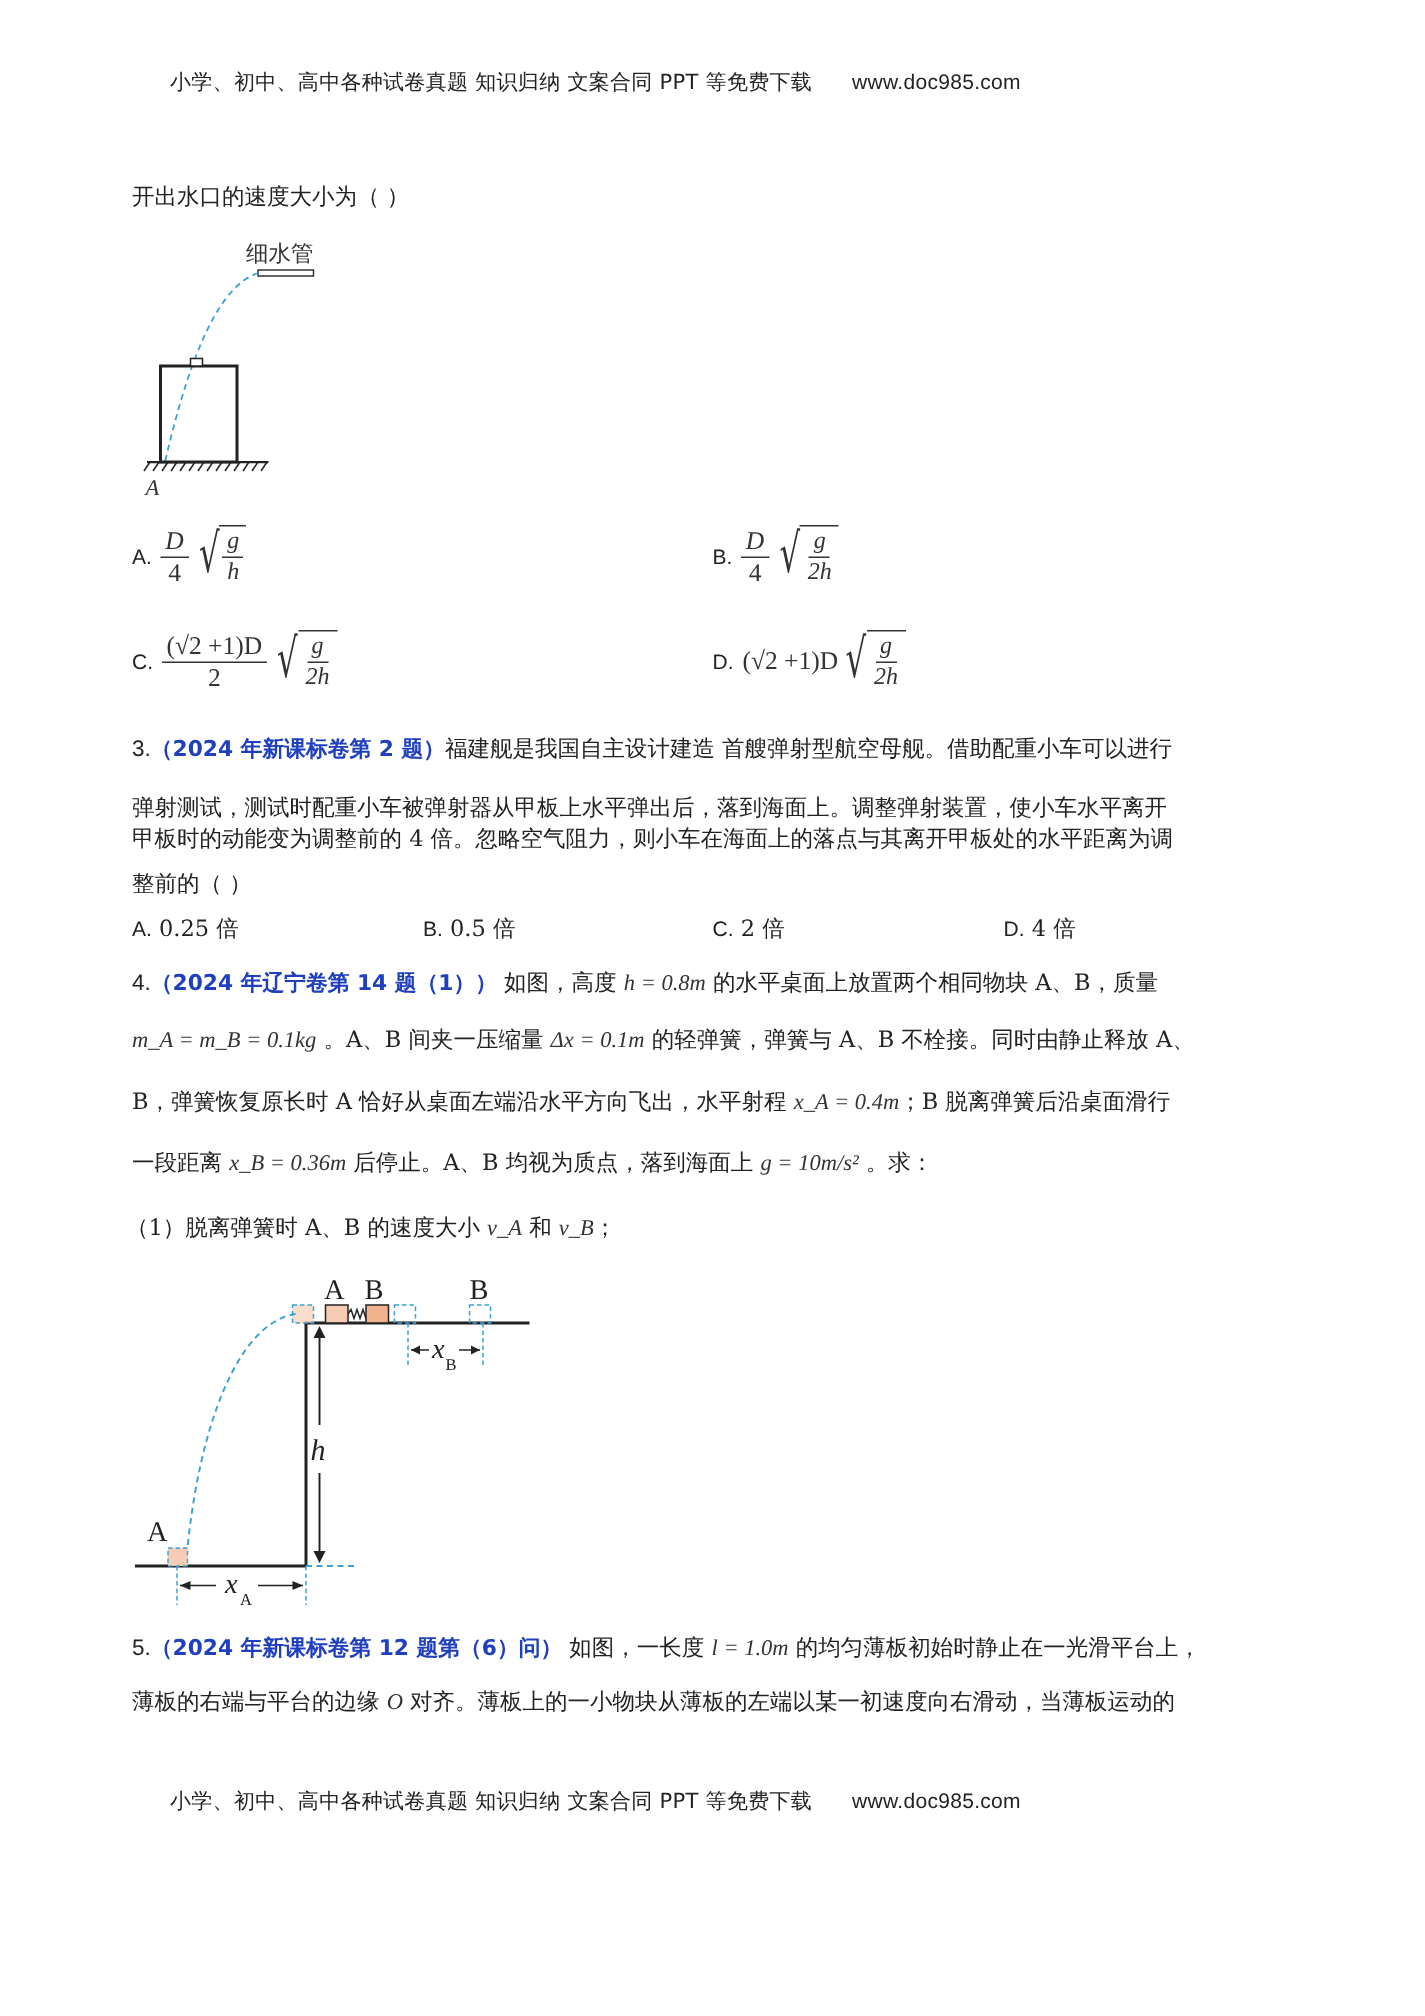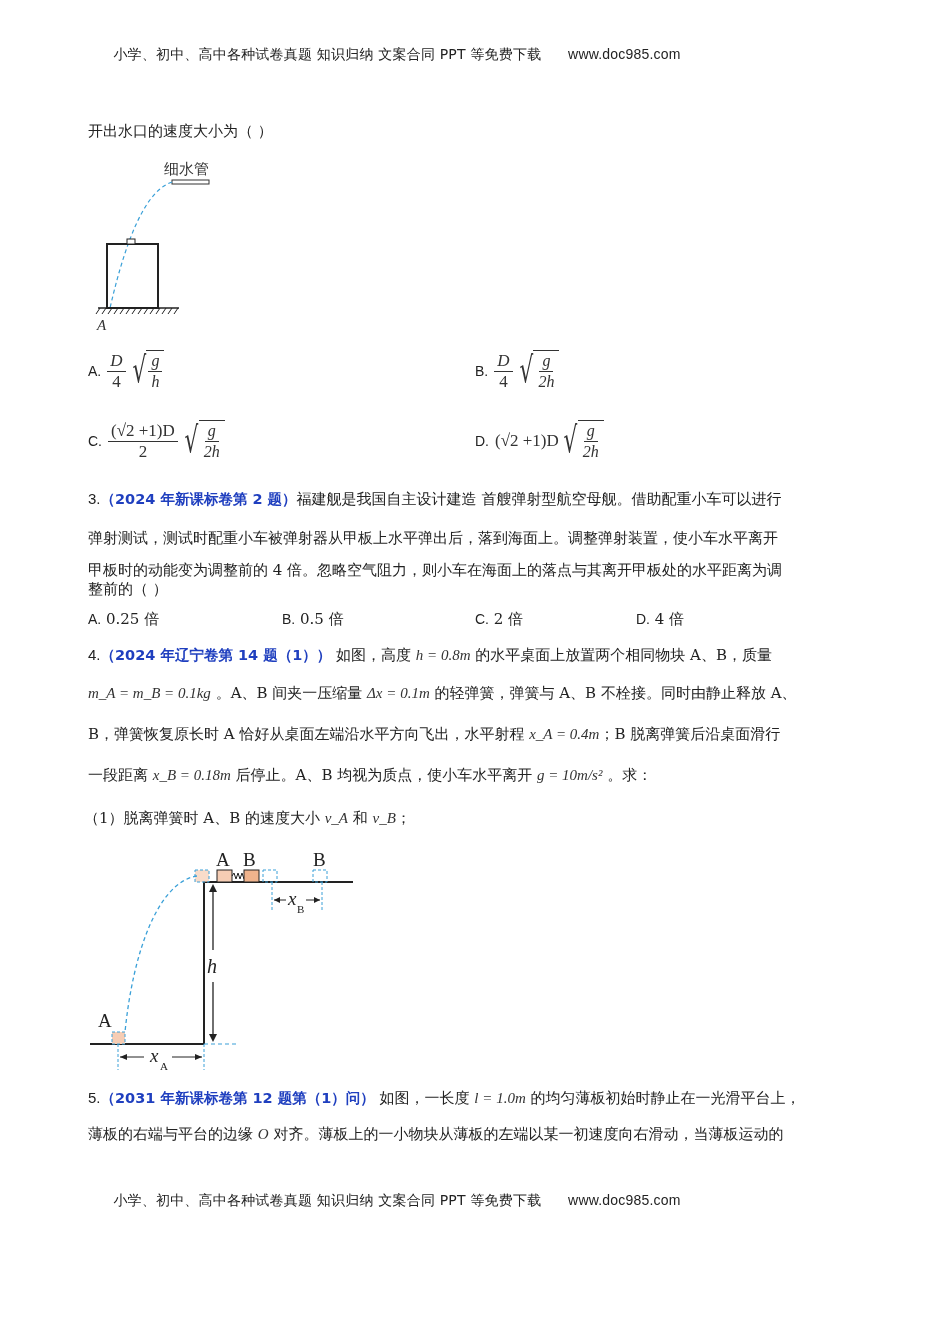--- a/index.html
+++ b/index.html
@@ -122,38 +122,38 @@
           <span class="den i">2h</span>
         </span>
       </span>
     </span>
 </div>
 
 <div class="line" style="top:489px;">
   <span class="qnum">3.</span><span class="src">（2024 年新课标卷第 2 题）</span><span>福建舰是我国自主设计建造    首艘弹射型航空母舰。借助配重小车可以进行</span>
 </div>
 <div class="line" style="top:528px;">弹射测试，测试时配重小车被弹射器从甲板上水平弹出后，落到海面上。调整弹射装置，使小车水平离开</div>
-<div class="line" style="top:549px;margin-top:11px;">甲板时的动能变为调整前的 4 倍。忽略空气阻力，则小车在海面上的落点与其离开甲板处的水平距离为调</div>
+<div class="line" style="top:549px;">甲板时的动能变为调整前的 4 倍。忽略空气阻力，则小车在海面上的落点与其离开甲板处的水平距离为调</div>
 <div class="line" style="top:579px;">整前的（        ）</div>
 <div class="line" style="top:609px;"><span class="opt-lbl">A.</span> <span>0.25 倍</span></div>
 <div class="line" style="top:609px;left:282px;"><span class="opt-lbl">B.</span> <span>0.5 倍</span></div>
 <div class="line" style="top:609px;left:475px;"><span class="opt-lbl">C.</span> <span>2 倍</span></div>
-<div class="line" style="top:609px;left:636px;"><span class="opt-lbl">D.</span> <span>4 倍</span></div>
+<div class="line" style="top:609px;left:669px;"><span class="opt-lbl">D.</span> <span>4 倍</span></div>
 
 <div class="line" style="top:645px;">
   <span class="qnum">4.</span><span class="src">（2024 年辽宁卷第 14 题（1））</span><span>  如图，高度 </span><span class="m">h = 0.8m</span><span> 的水平桌面上放置两个相同物块 A、B，质量</span>
 </div>
 <div class="line" style="top:683px;text-align:right;">
   <span class="m">m_A = m_B = 0.1kg</span><span> 。A、B 间夹一压缩量 </span><span class="m">Δx = 0.1m</span><span> 的轻弹簧，弹簧与 A、B 不栓接。同时由静止释放 A、</span>
 </div>
 <div class="line" style="top:724px;">
   <span>B，弹簧恢复原长时 A 恰好从桌面左端沿水平方向飞出，水平射程 </span><span class="m">x_A = 0.4m</span><span>；B 脱离弹簧后沿桌面滑行</span>
 </div>
 <div class="line" style="top:765px;">
-  <span>一段距离 </span><span class="m">x_B = 0.18m</span><span> 后停止。A、B 均视为质点，使小车水平离开 </span><span class="m">g = 10m/s²</span><span> 。求：</span>
+  <span>一段距离 </span><span class="m">x_B = 0.36m</span><span> 后停止。A、B 均视为质点，落到海面上 </span><span class="m">g = 10m/s²</span><span> 。求：</span>
 </div>
 <div class="line" style="top:808px;left:84px;">
   <span>（1）脱离弹簧时 A、B 的速度大小 </span><span class="m">v_A</span><span> 和 </span><span class="m">v_B</span><span>；</span>
 </div>
 
 <svg style="left:88px;top:842px;" width="280" height="230">
 
   <line x1="115" y1="40" x2="265" y2="40" stroke="#222" stroke-width="2"></line>
   <line x1="116" y1="40" x2="116" y2="202" stroke="#222" stroke-width="2"></line>
   <line x1="2" y1="202" x2="116" y2="202" stroke="#222" stroke-width="2"></line>
@@ -189,21 +189,21 @@
   <line x1="30" y1="202" x2="30" y2="228" stroke="#3aa0d8" stroke-width="1" stroke-dasharray="3,2"></line>
   <line x1="116" y1="202" x2="116" y2="228" stroke="#3aa0d8" stroke-width="1" stroke-dasharray="3,2"></line>
   <line x1="32" y1="215" x2="114" y2="215" stroke="#222" stroke-width="1"></line>
   <path d="M32 215 l7 -3 v6 z M114 215 l-7 -3 v6 z" fill="#222"></path>
   <rect x="56" y="204" width="28" height="22" fill="#fff"></rect>
   <text x="62" y="220" font-size="19" font-style="italic" font-family="Liberation Serif, serif" fill="#222">x</text>
   <text x="72" y="228" font-size="11" font-family="Liberation Serif, serif" fill="#222">A</text>
 </svg>
 
 <div class="line" style="top:1088px;">
-  <span class="qnum">5.</span><span class="src">（2031 年新课标卷第 12 题第（1）问）</span><span>  如图，一长度 </span><span class="m">l = 1.0m</span><span> 的均匀薄板初始时静止在一光滑平台上，</span>
+  <span class="qnum">5.</span><span class="src">（2024 年新课标卷第 12 题第（6）问）</span><span>  如图，一长度 </span><span class="m">l = 1.0m</span><span> 的均匀薄板初始时静止在一光滑平台上，</span>
 </div>
 <div class="line" style="top:1124px;">
   <span>薄板的右端与平台的边缘 </span><span class="m">O</span><span> 对齐。薄板上的一小物块从薄板的左端以某一初速度向右滑动，当薄板运动的</span>
 </div>
 
 <div class="ftr">
   <span>小学、初中、高中各种试卷真题  知识归纳  文案合同  PPT 等免费下载</span>
   <span class="url">www.doc985.com</span>
 </div>
 

